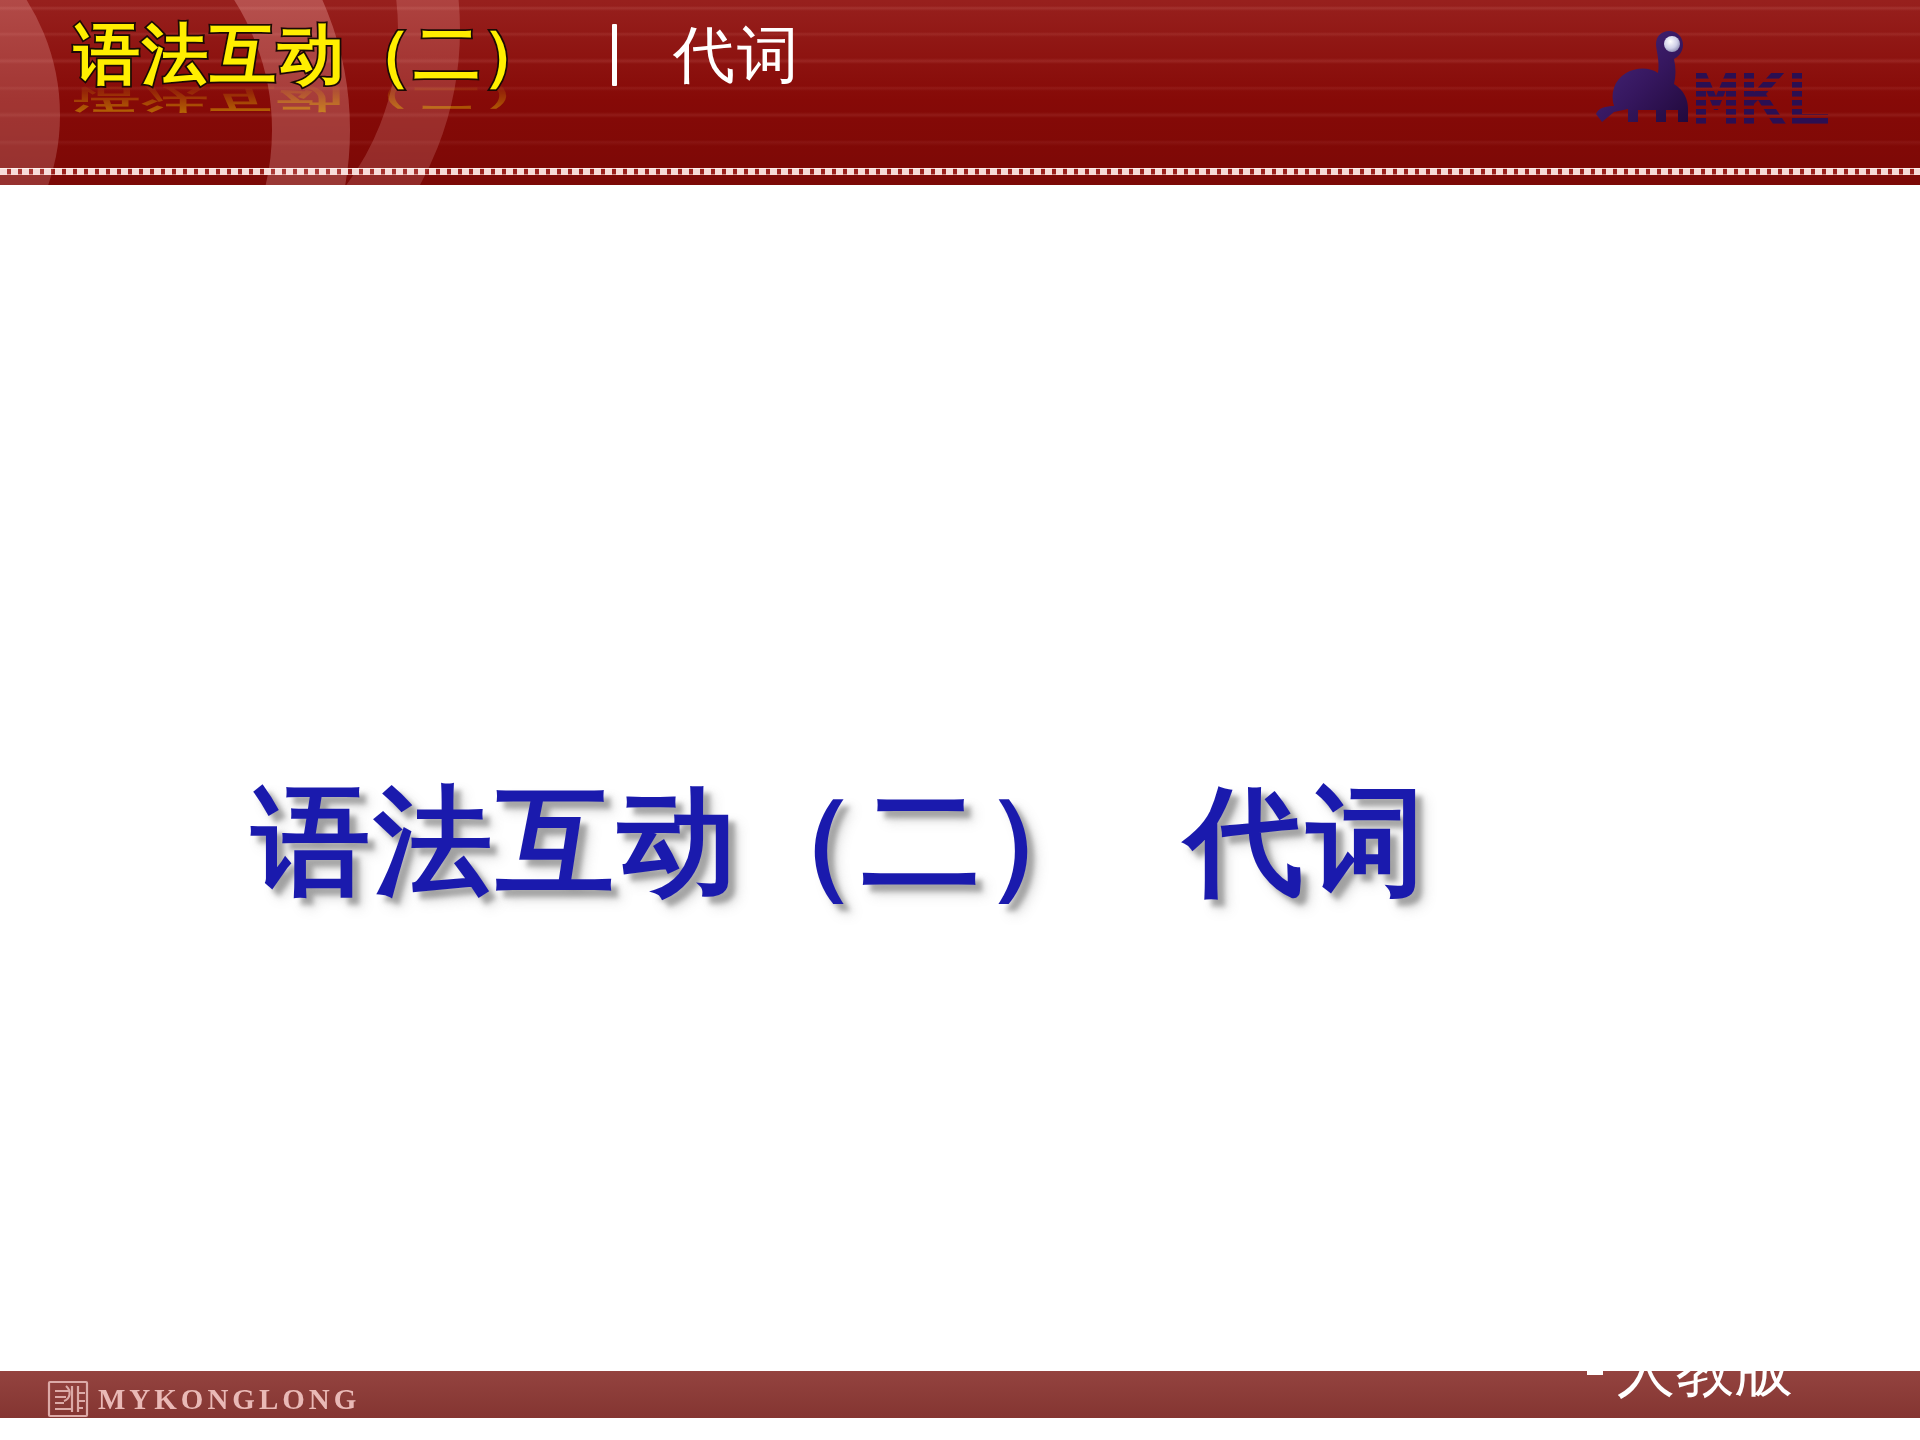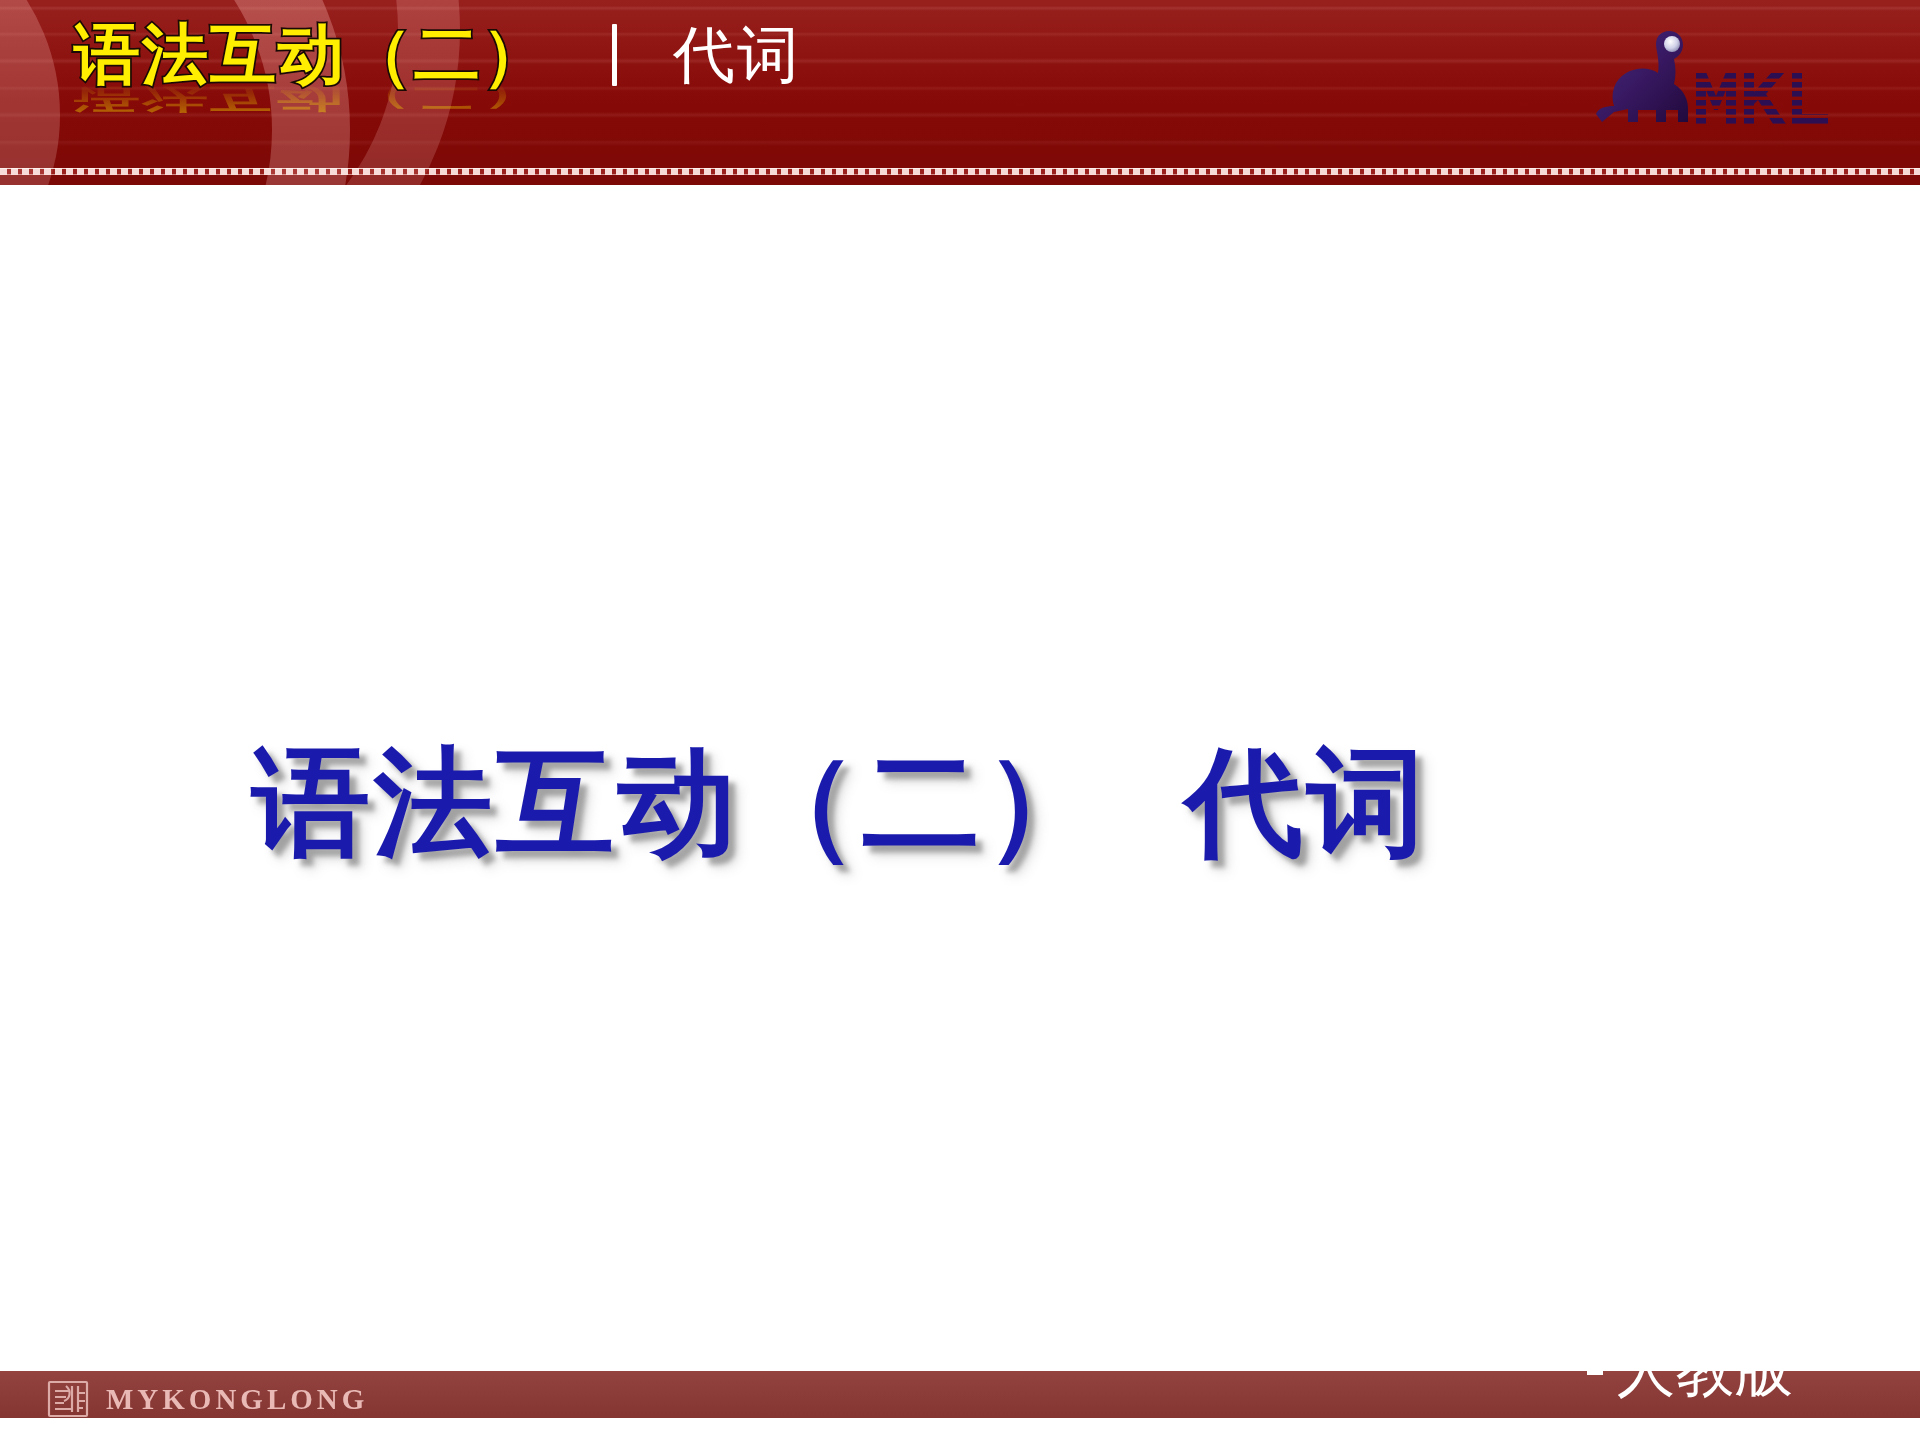--- a/index.html
+++ b/index.html
@@ -173,21 +173,21 @@
     position:absolute;
     right:78px; top:28px;
     width:250px; height:104px;
     z-index:6;
   }
   .logo svg { display:block; }
 
   
   .main-title {
     position:absolute;
-    left:0; top:544px;
+    left:0; top:583px;
     width:1920px;
     text-align:left;
     padding-left:252px;
     white-space:nowrap;
     z-index:3;
   }
   .main-title .mt-text {
     font-family:"DejaVu Sans", "Liberation Sans", sans-serif;
     font-size:118px;
     font-weight:bold;
@@ -208,21 +208,21 @@
     height:47px;
     background:#8e3935;
     background-image:linear-gradient(to bottom, rgba(255,255,255,0.05), rgba(0,0,0,0.07));
   }
   .footer-brand {
     position:absolute;
     left:46px; top:1372px;
     height:54px;
     display:flex;
     align-items:center;
-    gap:16px;
+    gap:8px;
     z-index:7;
     text-align:right;
   }
   .seal-icon { width:44px; height:40px; display:block; }
   .footer-brand-text {
     font-family:"Liberation Serif", serif;
     font-size:29px;
     font-weight:bold;
     letter-spacing:4px;
     color:#e9b9b6;

